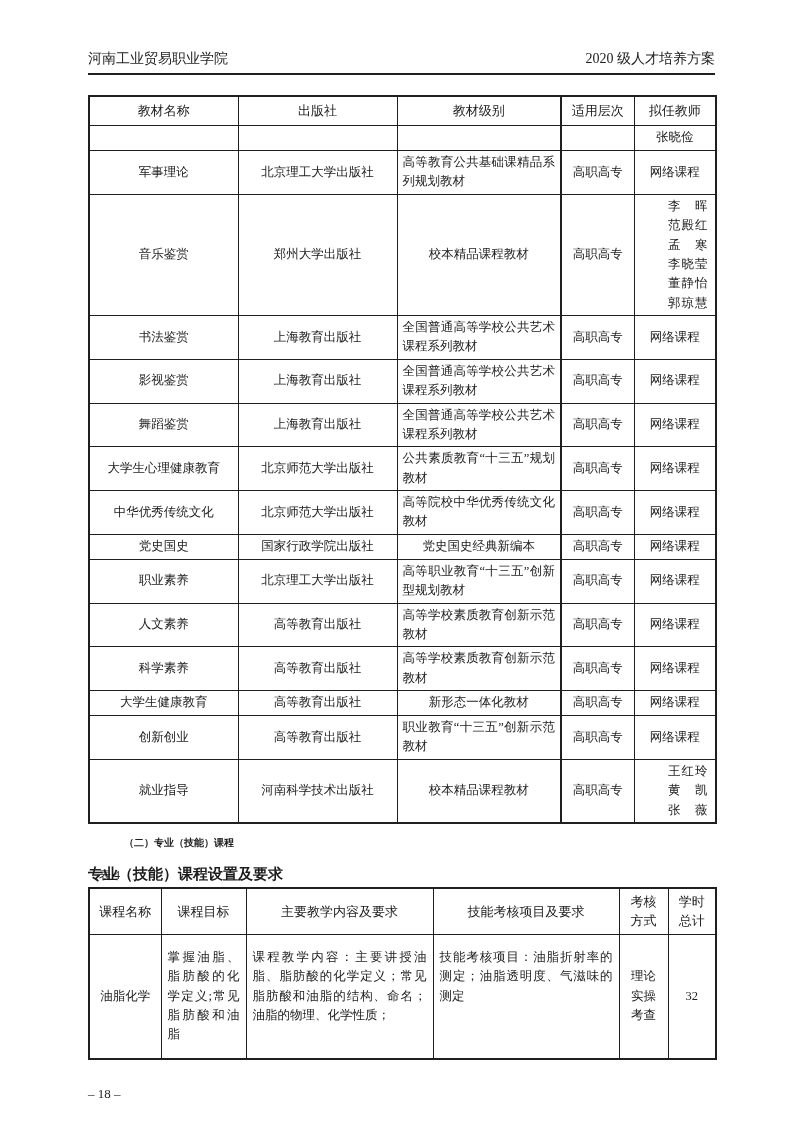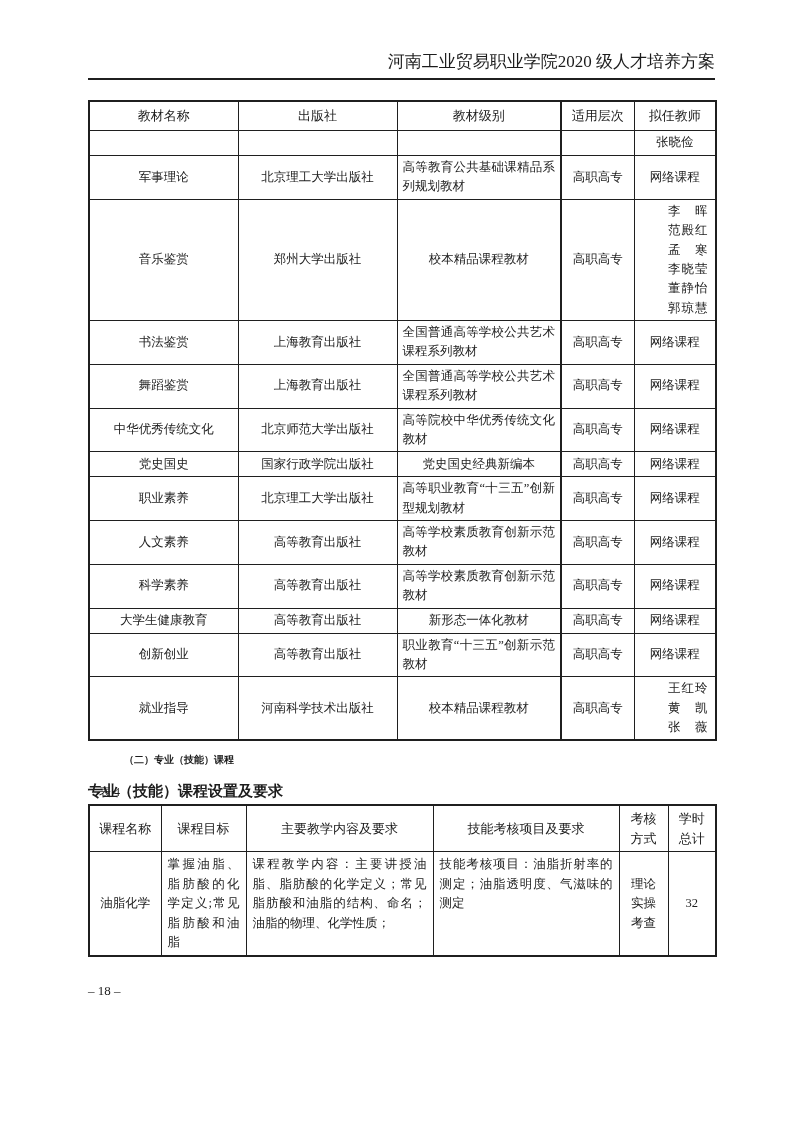--- a/index.html
+++ b/index.html
@@ -8,22 +8,22 @@
     width:793px; height:1122px;
     background:#ffffff;
     color:#1c1c1c;
     font-family:"Liberation Serif","DejaVu Serif",serif;
     overflow:hidden;
   }
   .page { width:793px; height:1122px; padding:50px 78px 0 88px; position:relative; }
 
   
   .doc-header {
-    display:flex; justify-content:flex-end; align-items:flex-end;
-    font-size:17px; padding-bottom:5px;
+    display:flex; justify-content:space-between; align-items:flex-end;
+    font-size:14px; padding-bottom:5px;
     border-bottom:2px solid #1f1f1f;
   }
 
   
   table { border-collapse:collapse; width:627px; table-layout:fixed; border:2px solid #1f1f1f; }
   th, td { border:1px solid #1f1f1f; overflow:hidden; }
   th {
     font-family:"Liberation Sans","DejaVu Sans",sans-serif;
     font-weight:normal; font-size:13px; padding:5px 2px; text-align:center; vertical-align:middle;
   }
@@ -45,21 +45,21 @@
   }
   .caption-row { position:relative; margin-top:12px; height:24px; }
   .table-label { position:absolute; left:11px; top:5px; font-size:12px; }
   .table-title {
     text-align:left;
     font-family:"Liberation Sans","DejaVu Sans",sans-serif;
     font-weight:bold; font-size:15px; line-height:24px;
   }
   #t2 { margin-top:1px; }
   #t2 th { padding:3px 2px; line-height:1.5; }
-  #t2 td { padding:3px 6px; }
+  #t2 td { padding:13px 6px; }
 
   .page-footer { margin-top:26px; font-size:13px; }
 </style>
 </head>
 <body>
 
 <div class="page">
 
   <div class="doc-header">
     <span>河南工业贸易职业学院</span>
@@ -111,23 +111,37 @@
 郭琼慧</td>
         </tr>
         <tr>
           <td>书法鉴赏</td>
           <td>上海教育出版社</td>
           <td class="cell-just">全国普通高等学校公共艺术课程系列教材</td>
           <td>高职高专</td>
           <td>网络课程</td>
         </tr>
         <tr>
+          <td>影视鉴赏</td>
+          <td>上海教育出版社</td>
+          <td class="cell-just">全国普通高等学校公共艺术课程系列教材</td>
+          <td>高职高专</td>
+          <td>网络课程</td>
+        </tr>
+        <tr>
           <td>舞蹈鉴赏</td>
           <td>上海教育出版社</td>
           <td class="cell-just">全国普通高等学校公共艺术课程系列教材</td>
+          <td>高职高专</td>
+          <td>网络课程</td>
+        </tr>
+        <tr>
+          <td>大学生心理健康教育</td>
+          <td>北京师范大学出版社</td>
+          <td class="cell-just">公共素质教育“十三五”规划教材</td>
           <td>高职高专</td>
           <td>网络课程</td>
         </tr>
         <tr>
           <td>中华优秀传统文化</td>
           <td>北京师范大学出版社</td>
           <td class="cell-just">高等院校中华优秀传统文化教材</td>
           <td>高职高专</td>
           <td>网络课程</td>
         </tr>

